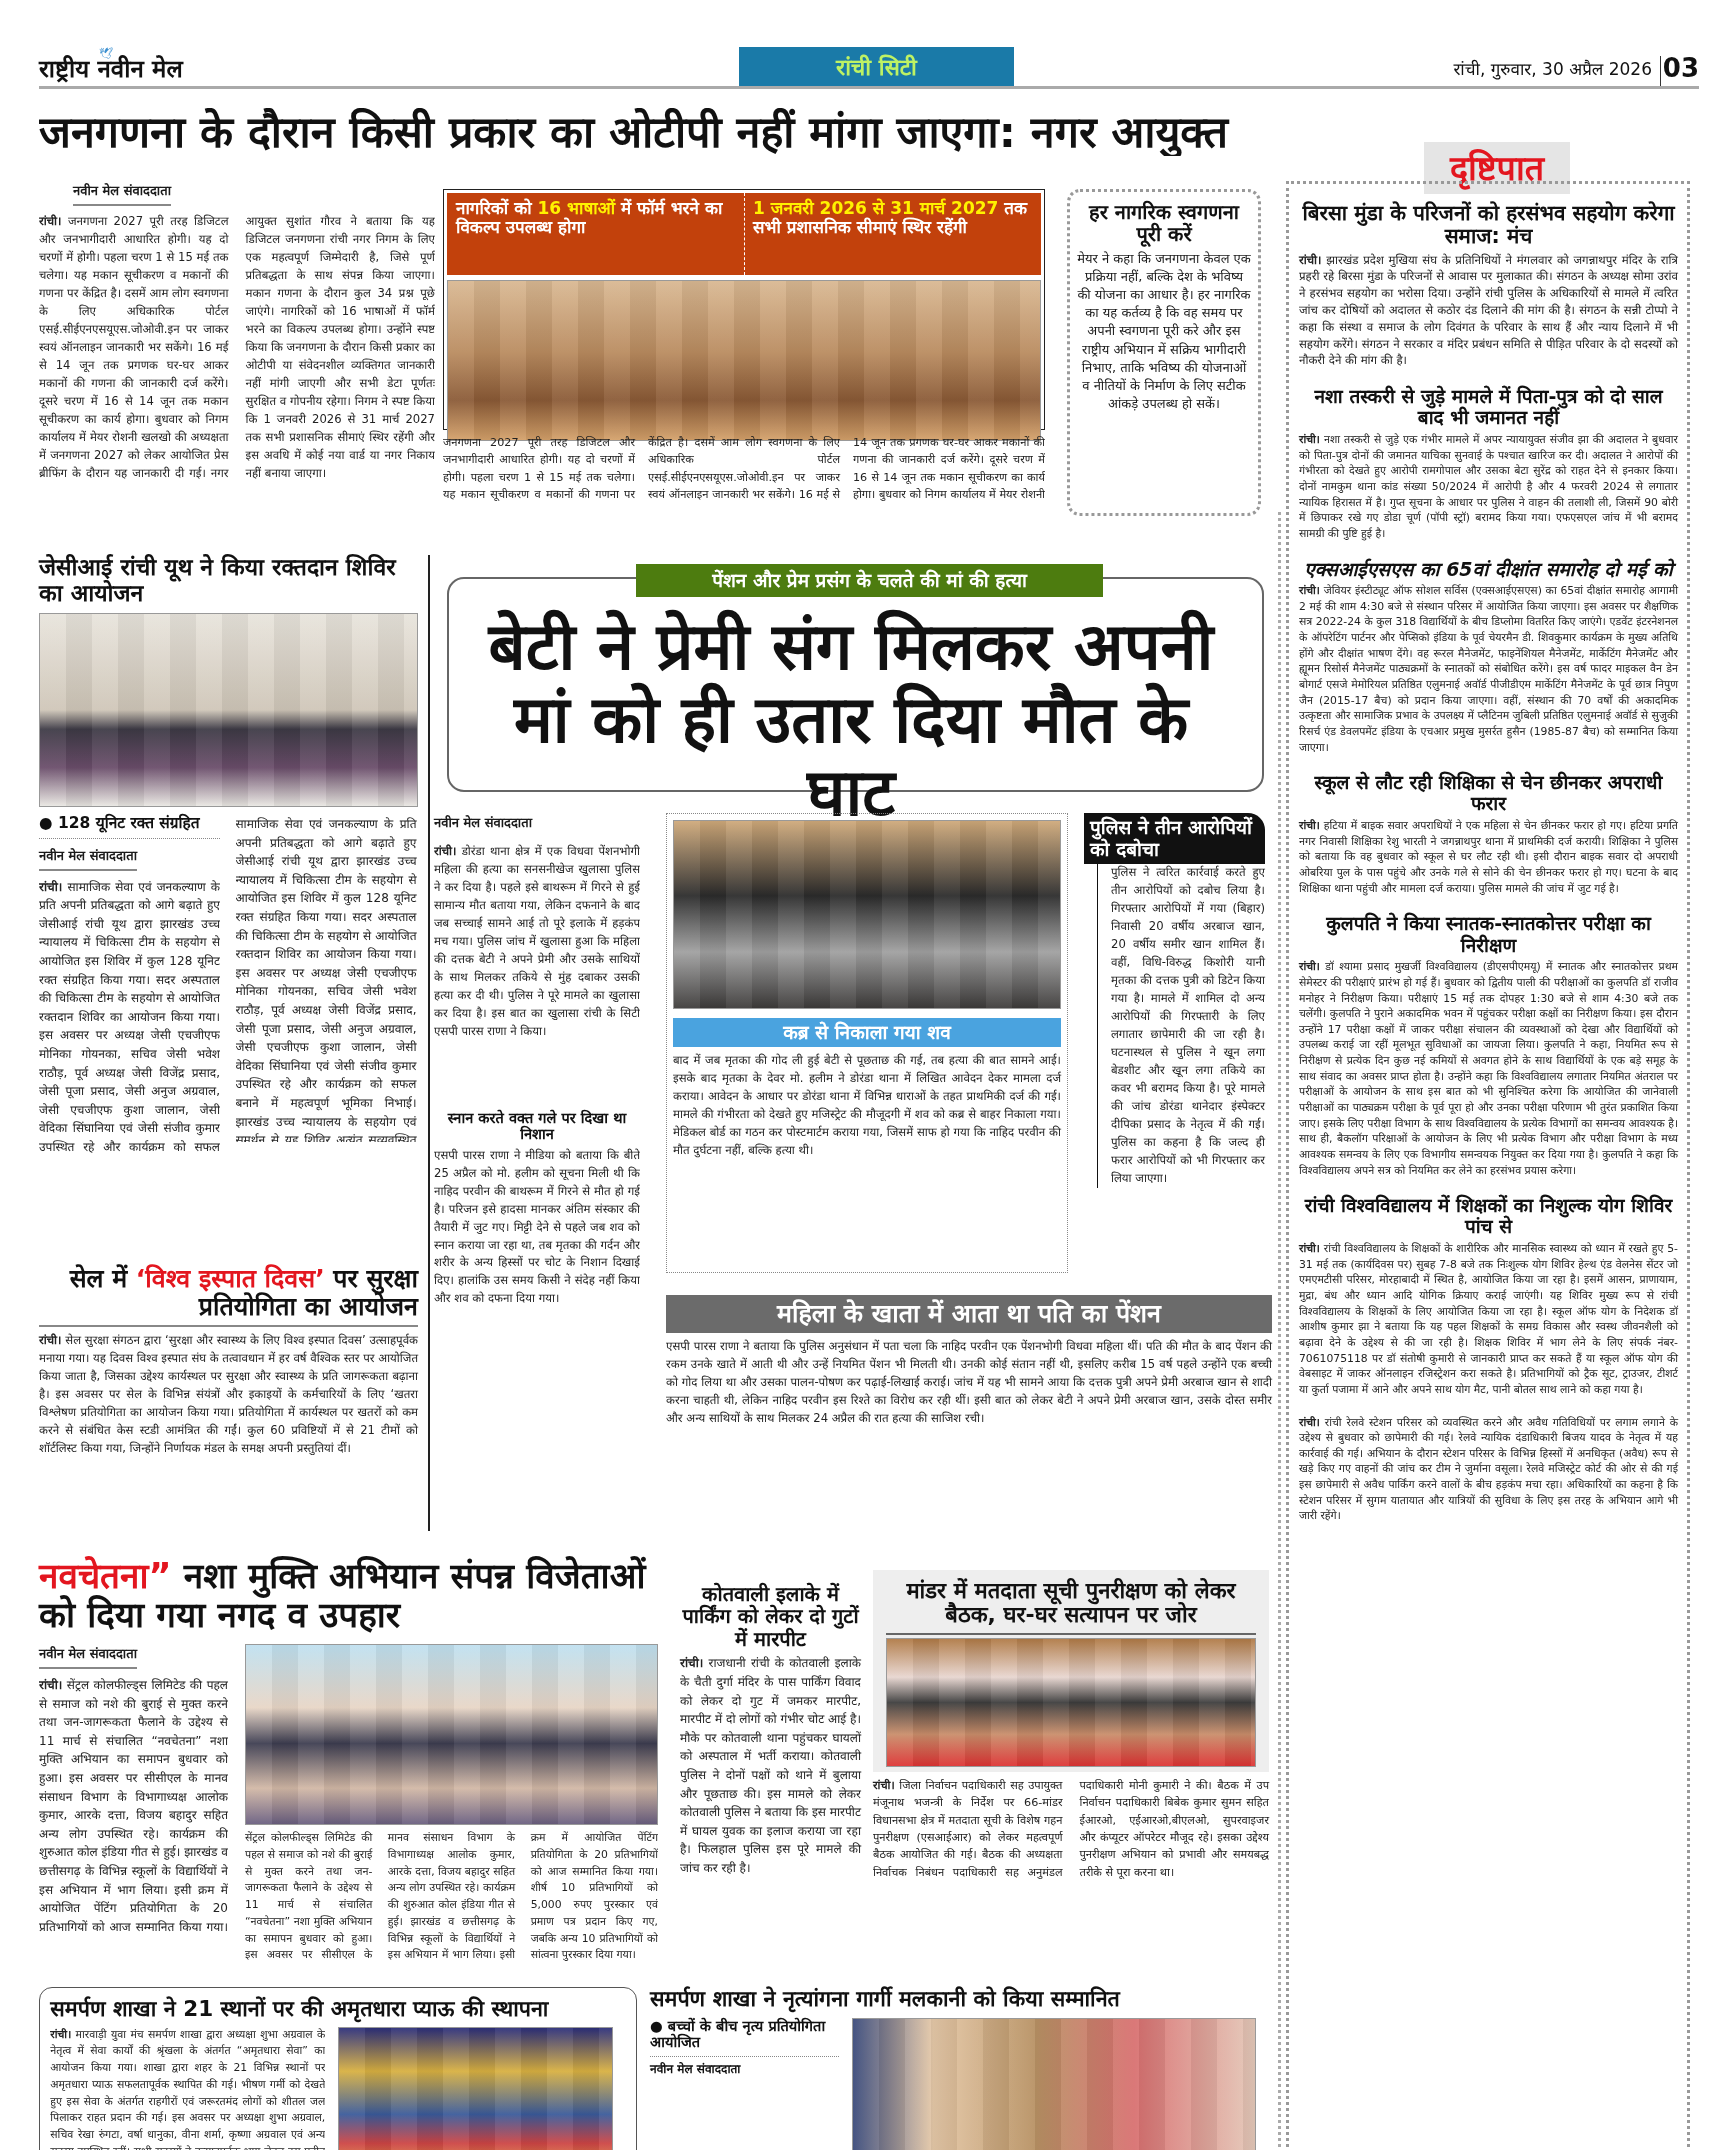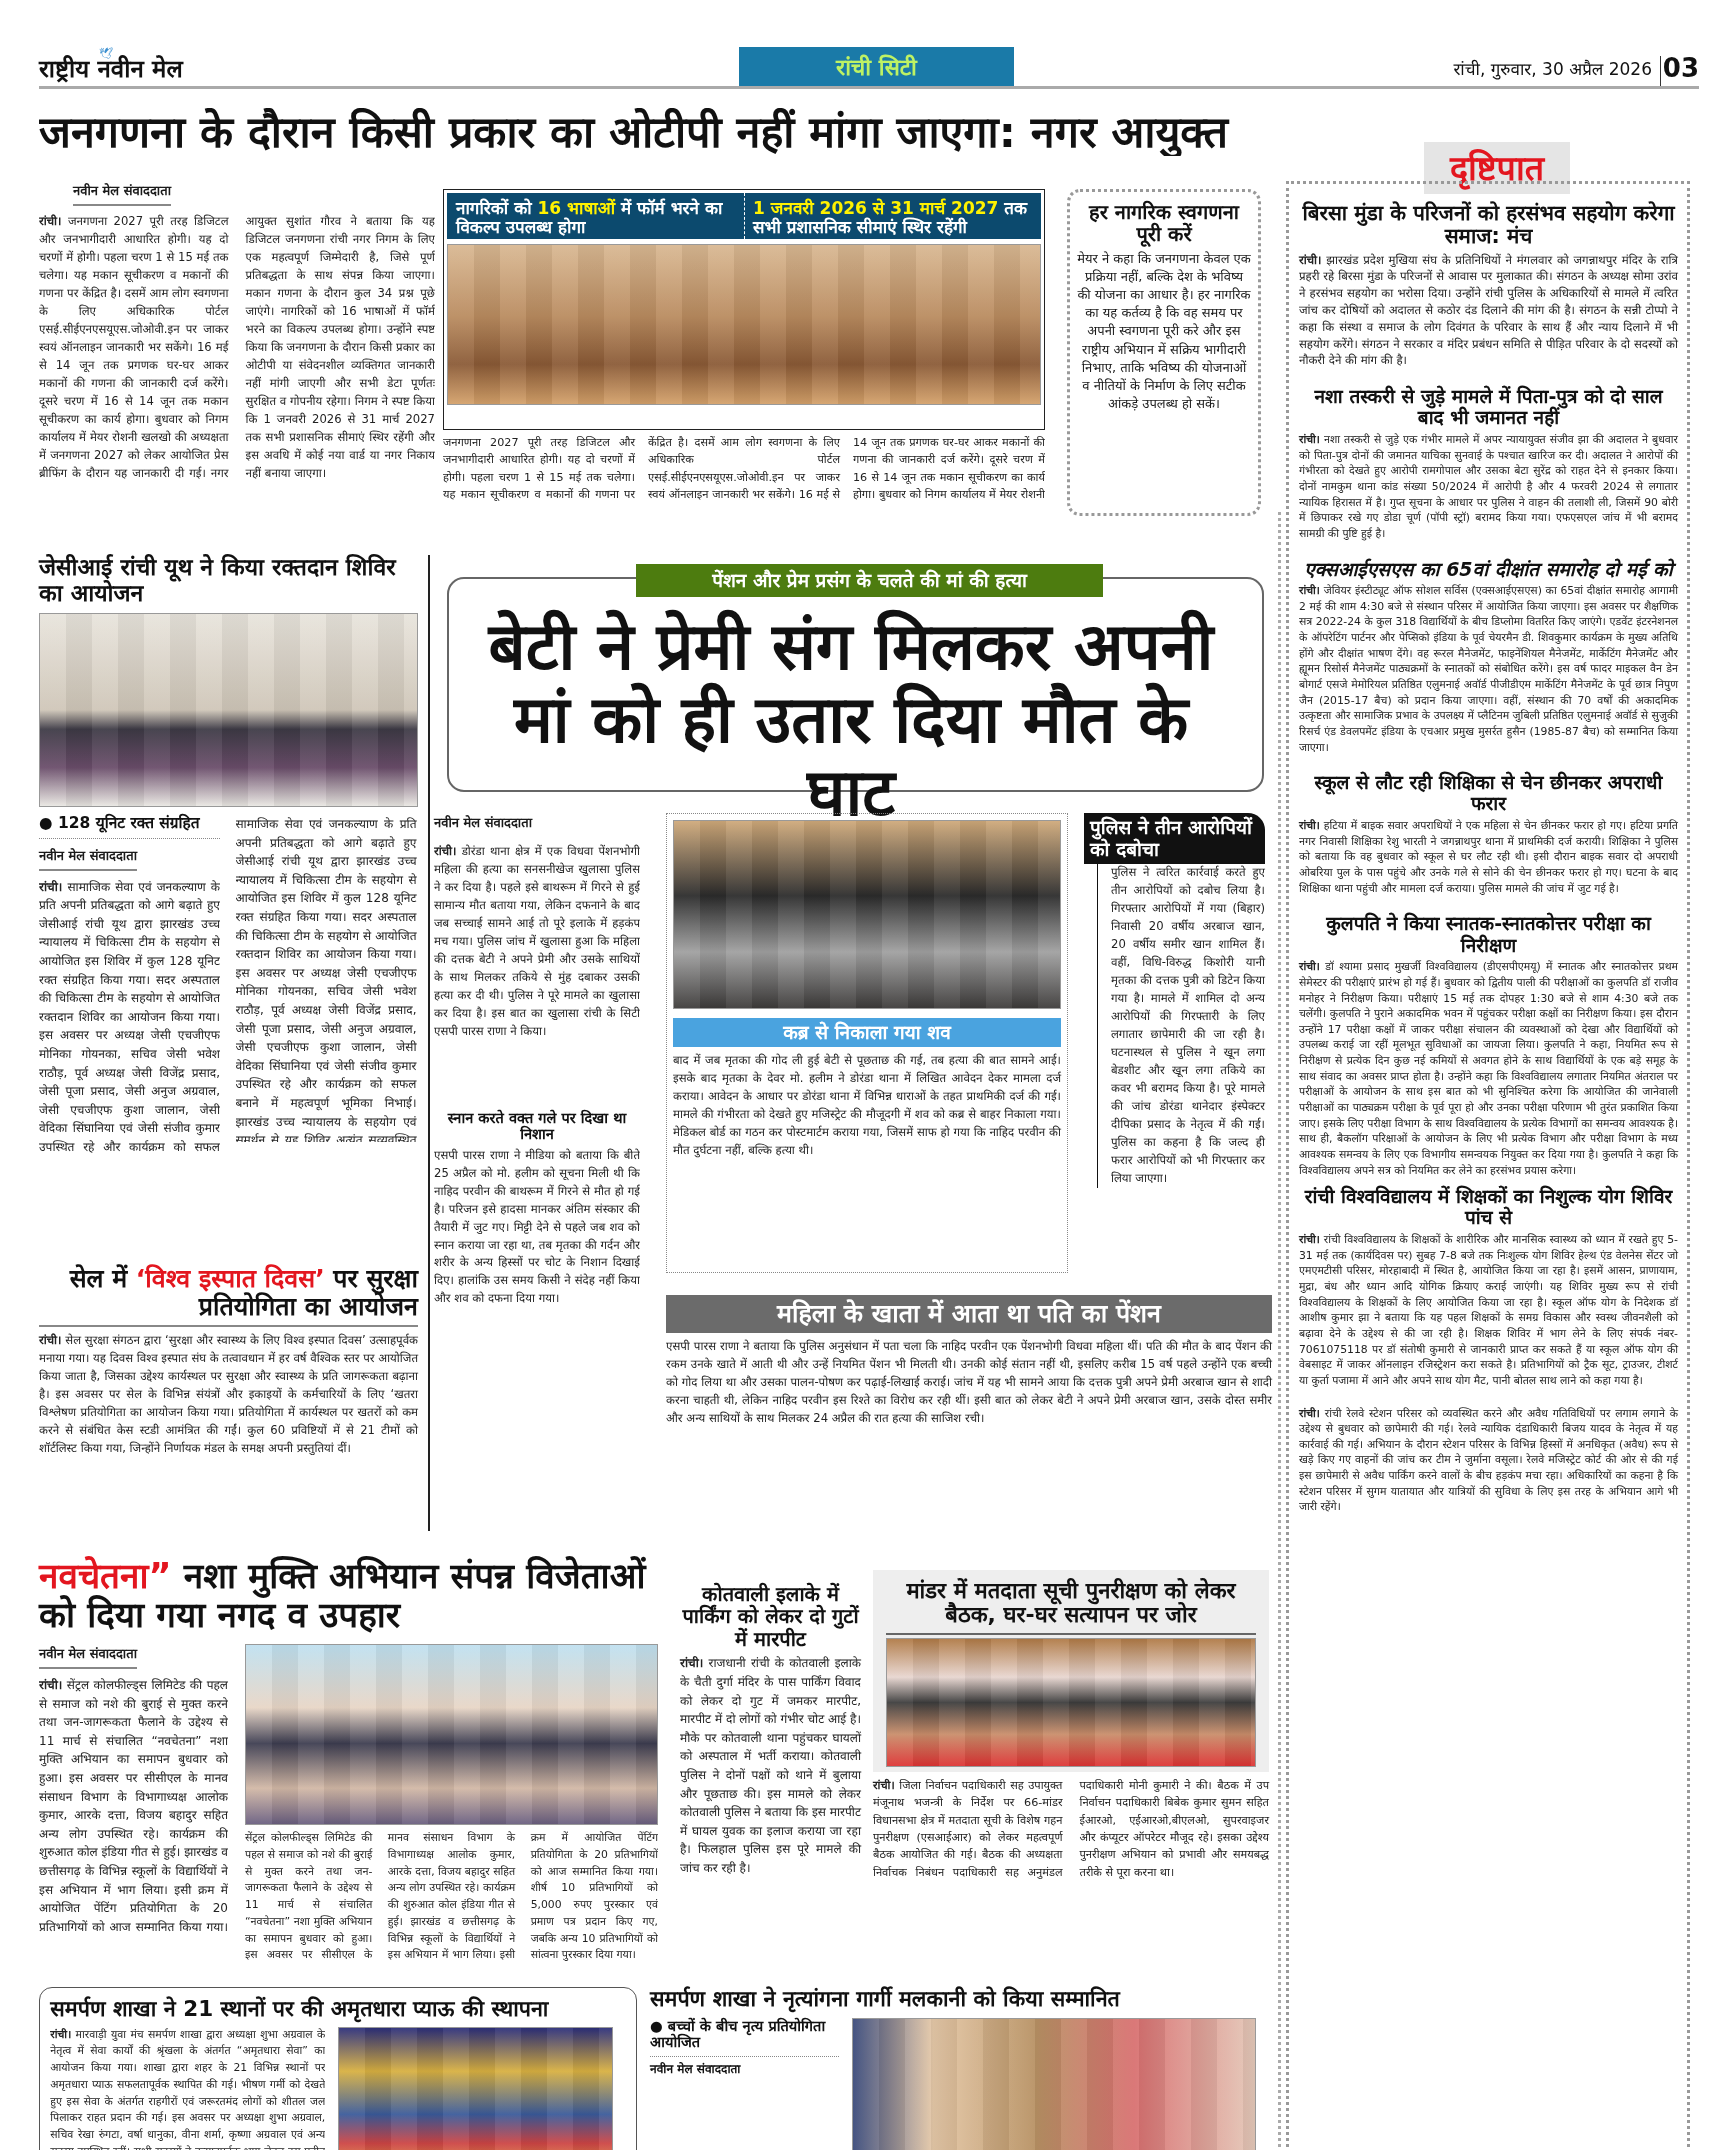--- a/index.html
+++ b/index.html
@@ -34,21 +34,21 @@
 
 <section>
   <h1 class="abs hl" style="left:39px;top:108px;width:1226px;font-size:43px;white-space:nowrap;overflow:hidden;">जनगणना के दौरान किसी प्रकार का ओटीपी नहीं मांगा जाएगा: नगर आयुक्त</h1>
   <div class="abs" style="left:39px;top:181px;width:396px;height:353px;">
     <div class="byline" style="margin-left:34px">नवीन मेल संवाददाता</div>
     <div class="body cols2" style="height:310px;overflow:hidden;font-size:11.6px;">
       <b>रांची।</b> <span>जनगणना 2027 पूरी तरह डिजिटल और जनभागीदारी आधारित होगी। यह दो चरणों में होगी। पहला चरण 1 से 15 मई तक चलेगा। यह मकान सूचीकरण व मकानों की गणना पर केंद्रित है। दसमें आम लोग स्वगणना के लिए अधिकारिक पोर्टल एसई.सीईएनएसयूएस.जोओवी.इन पर जाकर स्वयं ऑनलाइन जानकारी भर सकेंगे। 16 मई से 14 जून तक प्रगणक घर-घर आकर मकानों की गणना की जानकारी दर्ज करेंगे। दूसरे चरण में 16 से 14 जून तक मकान सूचीकरण का कार्य होगा। बुधवार को निगम कार्यालय में मेयर रोशनी खलखो की अध्यक्षता में जनगणना 2027 को लेकर आयोजित प्रेस ब्रीफिंग के दौरान यह जानकारी दी गई। नगर आयुक्त सुशांत गौरव ने बताया कि यह डिजिटल जनगणना रांची नगर निगम के लिए एक महत्वपूर्ण जिम्मेदारी है, जिसे पूर्ण प्रतिबद्धता के साथ संपन्न किया जाएगा। मकान गणना के दौरान कुल 34 प्रश्न पूछे जाएंगे। नागरिकों को 16 भाषाओं में फॉर्म भरने का विकल्प उपलब्ध होगा। उन्होंने स्पष्ट किया कि जनगणना के दौरान किसी प्रकार का ओटीपी या संवेदनशील व्यक्तिगत जानकारी नहीं मांगी जाएगी और सभी डेटा पूर्णतः सुरक्षित व गोपनीय रहेगा। निगम ने स्पष्ट किया कि 1 जनवरी 2026 से 31 मार्च 2027 तक सभी प्रशासनिक सीमाएं स्थिर रहेंगी और इस अवधि में कोई नया वार्ड या नगर निकाय नहीं बनाया जाएगा।</span>
     </div>
   </div>
   <div class="abs" style="left:443px;top:189px;width:602px;height:241px;border:1.7px solid #222;padding:3.4px;">
-    <div style="display:flex;background:#0c4a6e;height:46px;justify-content:flex-end;">
+    <div style="display:flex;background:#c2410c;height:82px;justify-content:flex-end;">
       <div class="hl" style="flex:1;color:#fff;font-size:17px;padding:6px 8.6px;border-right:1.7px dashed #fff;">
         <span>नागरिकों को </span><span style="color:#fff200">16 भाषाओं</span><span> में फॉर्म भरने का विकल्प उपलब्ध होगा</span>
       </div>
       <div class="hl" style="flex:1;color:#fff;font-size:17px;padding:6px 8.6px;">
         <span style="color:#fff200">1 जनवरी 2026 से 31 मार्च 2027</span><span> तक सभी प्रशासनिक सीमाएं स्थिर रहेंगी</span>
       </div>
     </div>
     <div class="photo" style="margin-top:4.3px;height:161px;background:linear-gradient(180deg,#d9b892 0%,#b98b5f 45%,#8a5a36 75%,#d4a16a 100%);"></div>
   </div>
   <div class="abs body" style="left:443px;top:434px;width:602px;height:86px;overflow:hidden;font-size:11.2px;column-count:3;column-gap:13px;">
@@ -75,21 +75,21 @@
       <p class="body" style="font-size:10.8px;line-height:1.45;"><b>रांची।</b> <span>नशा तस्करी से जुड़े एक गंभीर मामले में अपर न्यायायुक्त संजीव झा की अदालत ने बुधवार को पिता-पुत्र दोनों की जमानत याचिका सुनवाई के पश्चात खारिज कर दी। अदालत ने आरोपों की गंभीरता को देखते हुए आरोपी रामगोपाल और उसका बेटा सुरेंद्र को राहत देने से इनकार किया। दोनों नामकुम थाना कांड संख्या 50/2024 में आरोपी है और 4 फरवरी 2024 से लगातार न्यायिक हिरासत में है। गुप्त सूचना के आधार पर पुलिस ने वाहन की तलाशी ली, जिसमें 90 बोरी में छिपाकर रखे गए डोडा चूर्ण (पॉपी स्ट्रॉ) बरामद किया गया। एफएसएल जांच में भी बरामद सामग्री की पुष्टि हुई है।</span></p>
     </article>
     <article style="margin-bottom:17px;">
       <h3 class="hl" style="font-size:19px;text-align:center;margin-bottom:3.4px;font-style:italic;">एक्सआईएसएस का 65वां दीक्षांत समारोह दो मई को</h3>
       <p class="body" style="font-size:10.8px;line-height:1.45;"><b>रांची।</b> <span>जेवियर इंस्टीट्यूट ऑफ सोशल सर्विस (एक्सआईएसएस) का 65वां दीक्षांत समारोह आगामी 2 मई की शाम 4:30 बजे से संस्थान परिसर में आयोजित किया जाएगा। इस अवसर पर शैक्षणिक सत्र 2022-24 के कुल 318 विद्यार्थियों के बीच डिप्लोमा वितरित किए जाएंगे। एडवेंट इंटरनेशनल के ऑपरेटिंग पार्टनर और पेप्सिको इंडिया के पूर्व चेयरमैन डी. शिवकुमार कार्यक्रम के मुख्य अतिथि होंगे और दीक्षांत भाषण देंगे। वह रूरल मैनेजमेंट, फाइनेंशियल मैनेजमेंट, मार्केटिंग मैनेजमेंट और ह्यूमन रिसोर्स मैनेजमेंट पाठ्यक्रमों के स्नातकों को संबोधित करेंगे। इस वर्ष फादर माइकल वैन डेन बोगार्ट एसजे मेमोरियल प्रतिष्ठित एलुमनाई अवॉर्ड पीजीडीएम मार्केटिंग मैनेजमेंट के पूर्व छात्र निपुण जैन (2015-17 बैच) को प्रदान किया जाएगा। वहीं, संस्थान की 70 वर्षों की अकादमिक उत्कृष्टता और सामाजिक प्रभाव के उपलक्ष्य में प्लैटिनम जुबिली प्रतिष्ठित एलुमनाई अवॉर्ड से सुजुकी रिसर्च एंड डेवलपमेंट इंडिया के एचआर प्रमुख मुसर्रत हुसैन (1985-87 बैच) को सम्मानित किया जाएगा।</span></p>
     </article>
     <article style="margin-bottom:17px;">
       <h3 class="hl" style="font-size:19px;text-align:center;margin-bottom:3.4px;">स्कूल से लौट रही शिक्षिका से चेन छीनकर अपराधी फरार</h3>
       <p class="body" style="font-size:10.8px;line-height:1.45;"><b>रांची।</b> <span>हटिया में बाइक सवार अपराधियों ने एक महिला से चेन छीनकर फरार हो गए। हटिया प्रगति नगर निवासी शिक्षिका रेशु भारती ने जगन्नाथपुर थाना में प्राथमिकी दर्ज करायी। शिक्षिका ने पुलिस को बताया कि वह बुधवार को स्कूल से घर लौट रही थी। इसी दौरान बाइक सवार दो अपराधी ओबरिया पुल के पास पहुंचे और उनके गले से सोने की चेन छीनकर फरार हो गए। घटना के बाद शिक्षिका थाना पहुंची और मामला दर्ज कराया। पुलिस मामले की जांच में जुट गई है।</span></p>
     </article>
-    <article style="margin-bottom:8px;">
+    <article style="margin-bottom:17px;">
       <h3 class="hl" style="font-size:19px;text-align:center;margin-bottom:3.4px;">कुलपति ने किया स्नातक-स्नातकोत्तर परीक्षा का निरीक्षण</h3>
       <p class="body" style="font-size:10.8px;line-height:1.45;"><b>रांची।</b> <span>डॉ श्यामा प्रसाद मुखर्जी विश्वविद्यालय (डीएसपीएमयू) में स्नातक और स्नातकोत्तर प्रथम सेमेस्टर की परीक्षाएं प्रारंभ हो गई हैं। बुधवार को द्वितीय पाली की परीक्षाओं का कुलपति डॉ राजीव मनोहर ने निरीक्षण किया। परीक्षाएं 15 मई तक दोपहर 1:30 बजे से शाम 4:30 बजे तक चलेंगी। कुलपति ने पुराने अकादमिक भवन में पहुंचकर परीक्षा कक्षों का निरीक्षण किया। इस दौरान उन्होंने 17 परीक्षा कक्षों में जाकर परीक्षा संचालन की व्यवस्थाओं को देखा और विद्यार्थियों को उपलब्ध कराई जा रहीं मूलभूत सुविधाओं का जायजा लिया। कुलपति ने कहा, नियमित रूप से निरीक्षण से प्रत्येक दिन कुछ नई कमियों से अवगत होने के साथ विद्यार्थियों के एक बड़े समूह के साथ संवाद का अवसर प्राप्त होता है। उन्होंने कहा कि विश्वविद्यालय लगातार नियमित अंतराल पर परीक्षाओं के आयोजन के साथ इस बात को भी सुनिश्चित करेगा कि आयोजित की जानेवाली परीक्षाओं का पाठ्यक्रम परीक्षा के पूर्व पूरा हो और उनका परीक्षा परिणाम भी तुरंत प्रकाशित किया जाए। इसके लिए परीक्षा विभाग के साथ विश्वविद्यालय के प्रत्येक विभागों का समन्वय आवश्यक है। साथ ही, बैकलॉग परिक्षाओं के आयोजन के लिए भी प्रत्येक विभाग और परीक्षा विभाग के मध्य आवश्यक समन्वय के लिए एक विभागीय समन्वयक नियुक्त कर दिया गया है। कुलपति ने कहा कि विश्वविद्यालय अपने सत्र को नियमित कर लेने का हरसंभव प्रयास करेगा।</span></p>
     </article>
     <article style="margin-bottom:17px;">
       <h3 class="hl" style="font-size:19px;text-align:center;margin-bottom:3.4px;">रांची विश्वविद्यालय में शिक्षकों का निशुल्क योग शिविर पांच से</h3>
       <p class="body" style="font-size:10.8px;line-height:1.45;"><b>रांची।</b> <span>रांची विश्वविद्यालय के शिक्षकों के शारीरिक और मानसिक स्वास्थ्य को ध्यान में रखते हुए 5-31 मई तक (कार्यदिवस पर) सुबह 7-8 बजे तक निःशुल्क योग शिविर हेल्थ एंड वेलनेस सेंटर जो एमएमटीसी परिसर, मोरहाबादी में स्थित है, आयोजित किया जा रहा है। इसमें आसन, प्राणायाम, मुद्रा, बंध और ध्यान आदि योगिक क्रियाए कराई जाएंगी। यह शिविर मुख्य रूप से रांची विश्वविद्यालय के शिक्षकों के लिए आयोजित किया जा रहा है। स्कूल ऑफ योग के निदेशक डॉ आशीष कुमार झा ने बताया कि यह पहल शिक्षकों के समग्र विकास और स्वस्थ जीवनशैली को बढ़ावा देने के उद्देश्य से की जा रही है। शिक्षक शिविर में भाग लेने के लिए संपर्क नंबर- 7061075118 पर डॉ संतोषी कुमारी से जानकारी प्राप्त कर सकते हैं या स्कूल ऑफ योग की वेबसाइट में जाकर ऑनलाइन रजिस्ट्रेशन करा सकते है। प्रतिभागियों को ट्रैक सूट, ट्राउजर, टीशर्ट या कुर्ता पजामा में आने और अपने साथ योग मैट, पानी बोतल साथ लाने को कहा गया है।</span></p>
     </article>
     <article>
       <p class="body" style="font-size:10.8px;line-height:1.45;"><b>रांची।</b> <span>रांची रेलवे स्टेशन परिसर को व्यवस्थित करने और अवैध गतिविधियों पर लगाम लगाने के उद्देश्य से बुधवार को छापेमारी की गई। रेलवे न्यायिक दंडाधिकारी बिजय यादव के नेतृत्व में यह कार्रवाई की गई। अभियान के दौरान स्टेशन परिसर के विभिन्न हिस्सों में अनधिकृत (अवैध) रूप से खड़े किए गए वाहनों की जांच कर टीम ने जुर्माना वसूला। रेलवे मजिस्ट्रेट कोर्ट की ओर से की गई इस छापेमारी से अवैध पार्किंग करने वालों के बीच हड़कंप मचा रहा। अधिकारियों का कहना है कि स्टेशन परिसर में सुगम यातायात और यात्रियों की सुविधा के लिए इस तरह के अभियान आगे भी जारी रहेंगे।</span></p>
     </article>

